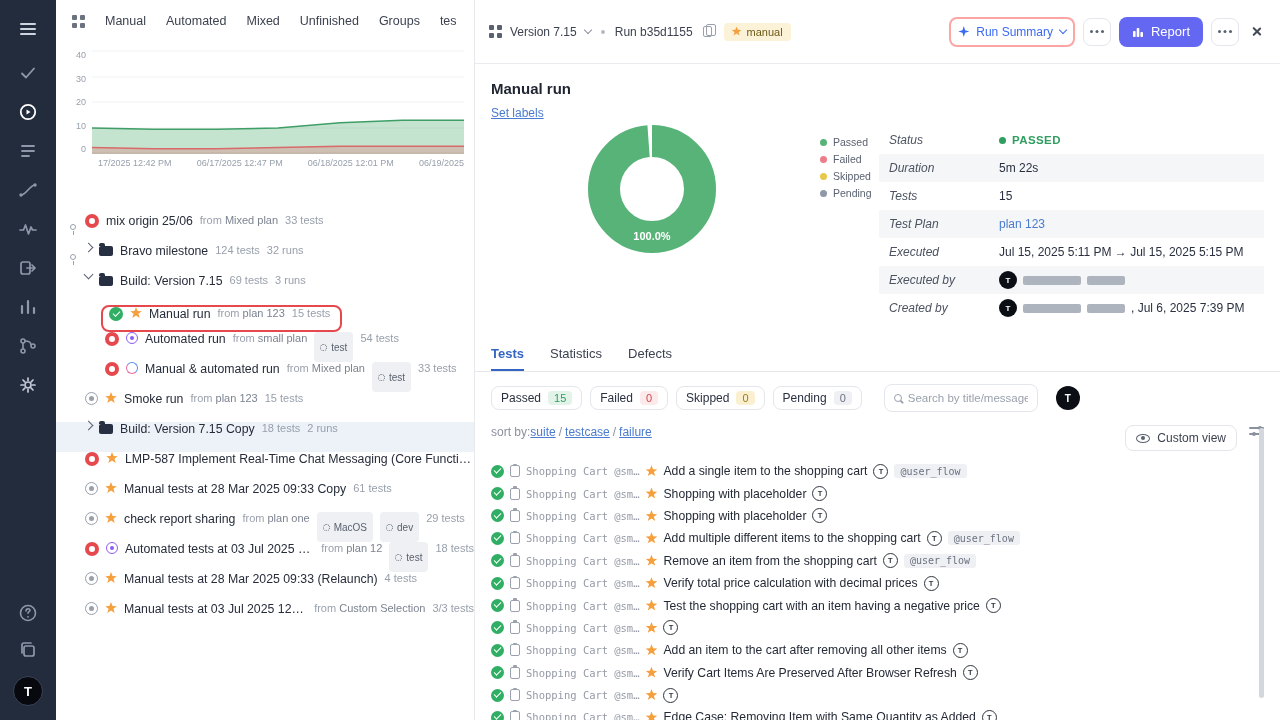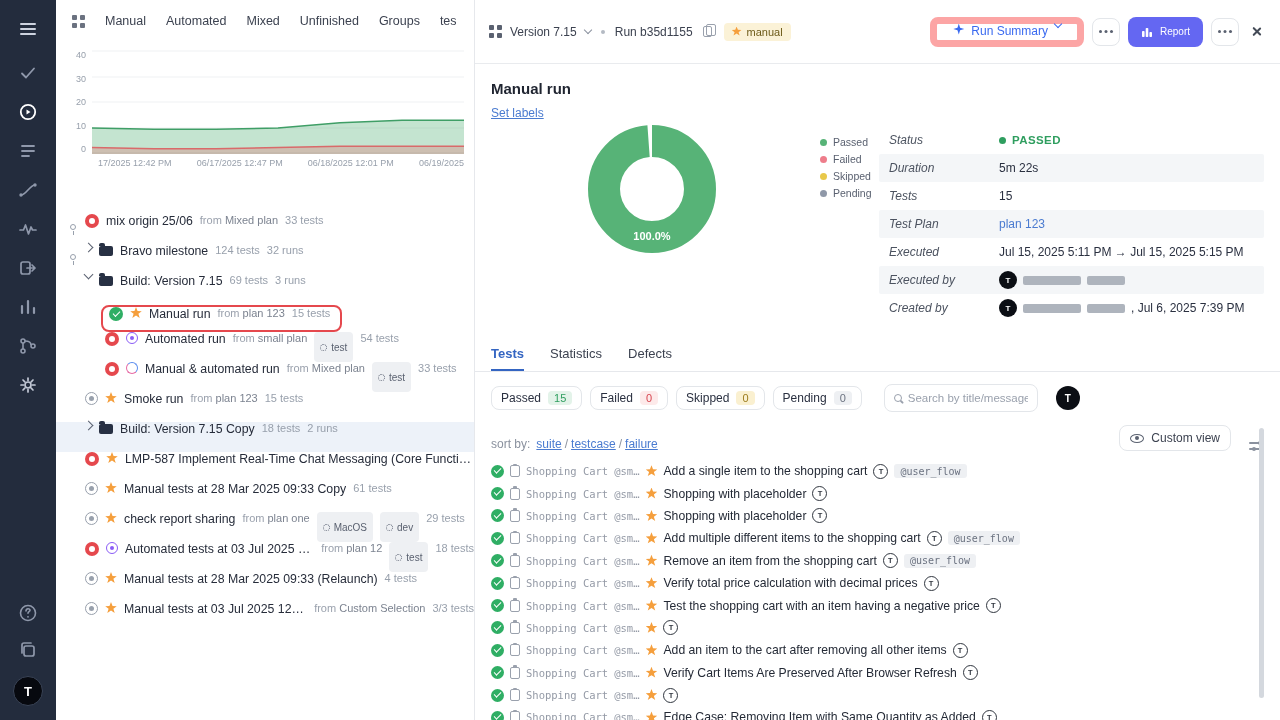--- a/index.html
+++ b/index.html
@@ -102,32 +102,32 @@
   .caret { width:6px; height:6px; border-right:1.5px solid currentColor; border-bottom:1.5px solid currentColor;
     transform:rotate(45deg); margin-top:-3px; display:inline-block; }
   .caret-gray { color:#8a919e; }
   .tb-dot { width:4px; height:4px; border-radius:50%; background:#b4bac3; margin:0 2px; }
   .ic-copy { width:9px; height:11px; border:1.3px solid #9aa1ad; border-radius:2px; position:relative; margin-left:2px; cursor:pointer; }
   .ic-copy::before { content:""; position:absolute; left:2.5px; top:-3.5px; width:8px; height:10px;
     border:1.3px solid #9aa1ad; border-radius:2px; }
   .badge-manual { display:inline-flex; align-items:center; gap:5px; background:#fbf2d7; border-radius:4px;
     padding:3px 8px; font-size:11px; color:#6d5a18; margin-left:4px; }
   .tb-right { margin-left:auto; display:flex; align-items:center; gap:8px; }
-  .btn-outline { display:inline-flex; gap:7px; border:7px solid #fca5a5; color:#3a6af0;
-    background:#fff; border-radius:8px; height:30px; padding:0 16px; font-size:12px; font-weight:500; cursor:pointer;
+  .btn-outline { display:inline-flex; align-items:center; gap:7px; border:2px solid #fca5a5; color:#3a6af0;
+    background:#fff; border-radius:8px; height:30px; padding:0 7px; font-size:12px; font-weight:500; cursor:pointer;
     font-family:inherit; }
   .ic-sparkle { width:11px; height:11px; background:#3a6af0;
     clip-path:polygon(50% 0%,62% 38%,100% 50%,62% 62%,50% 100%,38% 62%,0% 50%,38% 38%); }
   .btn-dots { width:28px; height:28px; border:1px solid #e3e6ea; border-radius:8px; background:#fff;
     display:flex; align-items:center; justify-content:center; cursor:pointer; }
   .ic-dots { width:14px; height:3px; position:relative; }
   .ic-dots::before { content:""; position:absolute; left:0; top:0; width:3px; height:3px; border-radius:50%;
     background:#5a6170; box-shadow:5.5px 0 0 #5a6170, 11px 0 0 #5a6170; }
   .btn-primary { display:inline-flex; align-items:center; gap:7px; background:#6467f2; color:#fff; border:none;
-    border-radius:8px; height:30px; padding:0 13px; font-size:10px; font-weight:500; cursor:pointer; font-family:inherit; }
+    border-radius:8px; height:30px; padding:0 13px; font-size:13px; font-weight:500; cursor:pointer; font-family:inherit; }
   .dt-close { margin-left:4px; }
 
   .dt-title { margin:16px 16px 0; font-size:15px; font-weight:700; color:#1f2430; }
   .set-labels { display:inline-block; margin:9px 16px 0; font-size:12px; color:#4a7bd0;
     text-decoration:underline; width:fit-content; cursor:pointer; }
 
   .summary { position:relative; height:210px; margin-top:4px; flex:none; }
   .donut { position:absolute; left:112px; top:0; width:130px; height:130px; }
   .donut-label { fill:#fff; font-size:11px; font-weight:700; font-family:"Liberation Sans","DejaVu Sans",sans-serif; }
   .legend { position:absolute; left:345px; top:12px; }
@@ -157,21 +157,21 @@
   .pill { font-size:11px; padding:1px 6px; border-radius:4px; }
   .pill.passed { background:#e3f3e9; color:#2f9e5f; }
   .pill.failed { background:#fdeaea; color:#d64550; }
   .pill.skipped { background:#faf0d0; color:#9c7c1d; }
   .pill.pending { background:#eef0f3; color:#6b7280; }
   .dt-search { margin-left:14px; height:28px;justify-content:center; }
   .dt-search input { width:120px; }
   .av-filter { width:24px; height:24px; border-radius:50%; background:#0b0e14; color:#fff; display:flex;
     align-items:center; justify-content:center; font-size:10px; font-weight:700; margin-left:10px; cursor:pointer; flex:none; }
 
-  .sortrow { display:flex; align-items:flex-end; margin:13px 16px 0; gap:6px; font-size:12px; flex:none; }
+  .sortrow { display:flex; align-items:flex-start; margin:13px 16px 0; gap:0; font-size:12px; flex:none; }
   .sort-label { color:#8a919e; }
   .sort-link { color:#4a7bd0; text-decoration:underline; cursor:pointer; }
   .sort-link::after { content:" / "; display:inline-block; color:#8a919e; margin:0 3px; }
   .sort-link:last-child::after { content:""; }
   .cv-btn { margin-left:auto; display:inline-flex; align-items:center; gap:7px; border:1px solid #e3e6ea;
     border-radius:8px; padding:5px 10px; font-size:12px; color:#3c4250; cursor:pointer; }
   .ic-eye { width:14px; height:9px; border:1.4px solid #5a6170; border-radius:50%; position:relative; }
   .ic-eye::after { content:""; position:absolute; inset:1.5px 4px; background:#5a6170; border-radius:50%; }
   .ic-sliders { width:15px; height:11px; position:relative; margin-left:12px; cursor:pointer; }
   .ic-sliders::before { content:""; position:absolute; top:2px; left:0; right:0; height:1.6px; background:#8a919e;

